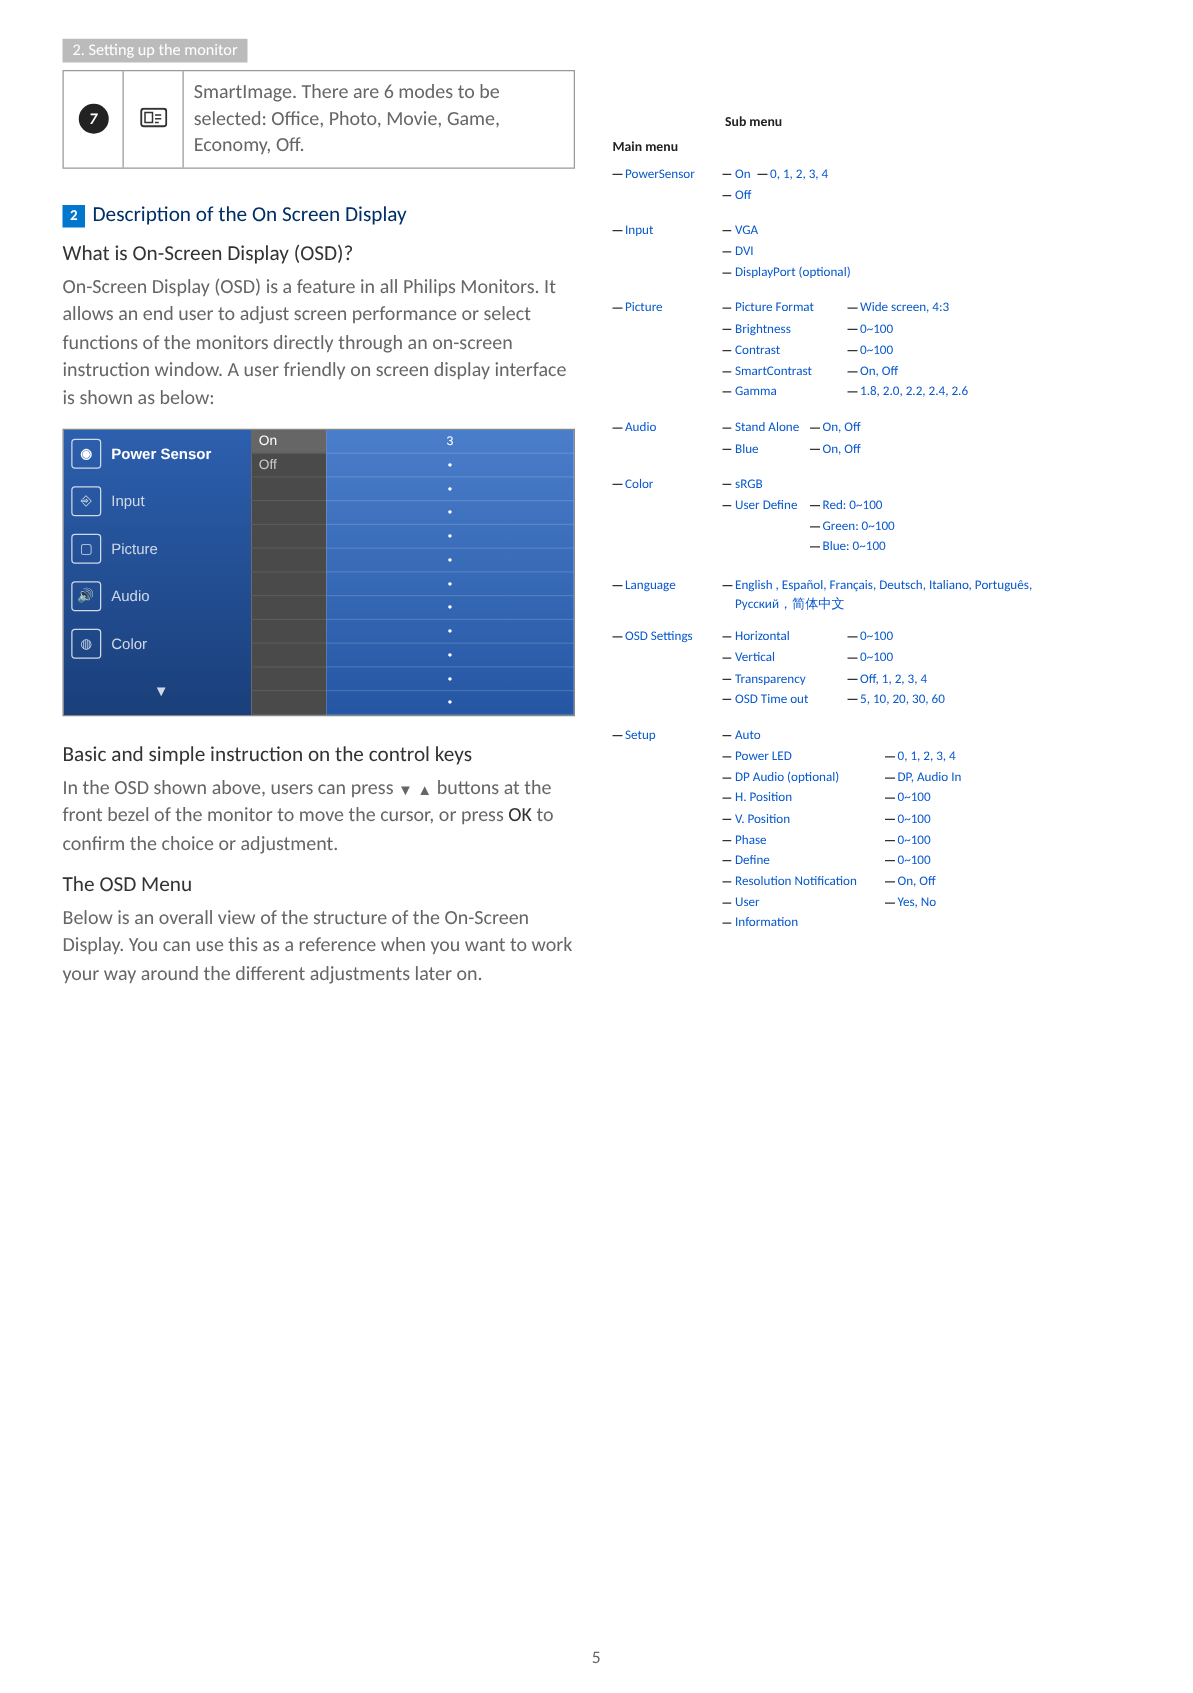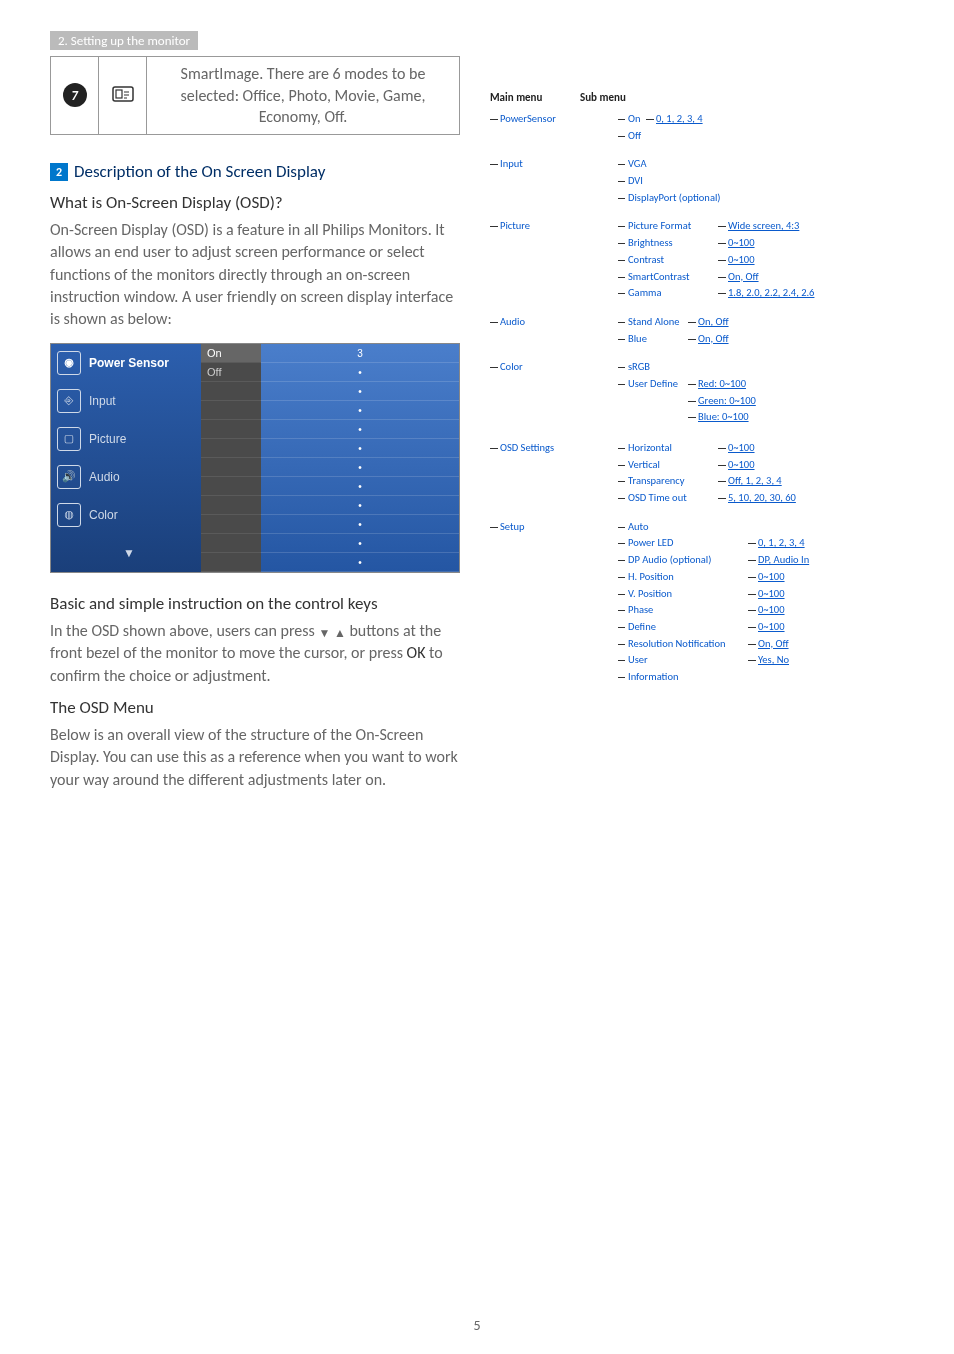--- a/index.html
+++ b/index.html
@@ -53,21 +53,20 @@
     display:flex; align-items:center; justify-content:center;
     border-right:1px solid #999;
     font-size: 20px;
     color: #333;
   }
   .step-box .text-cell {
     flex:1; padding: 6px 8px;
     color: #666;
     font-weight: 300;
     line-height: 1.35;
-    text-align: center;
   }
 
   .num-badge {
     display:inline-block;
     width: 18px; height: 18px;
     background: #0077cc;
     color: #fff;
     text-align:center;
     line-height:18px;
     font-size: 12px; font-weight:bold;
@@ -132,32 +131,32 @@
   .osd-mid div.hl { background:#666; color:#fff;}
   .osd-right {
     flex:1;
     background: linear-gradient(#4a7ecb 0%, #2456a3 100%);
     color:#fff;
   }
   .osd-right div { height:19px; line-height:19px; text-align:center; border-bottom:1px solid rgba(255,255,255,0.15); font-size:10px;}
 
   
   .tree-headers { display:flex; font-weight:bold; color:#222; font-size:11px; margin-bottom:8px;}
-  .tree-headers .h1 { width:90px; }
+  .tree-headers .h1 { width:90px;margin-top:20px; }
   .tree { color:#0a5acc; font-size:10.5px; line-height:1.4; }
-  .tree .main-item { display:flex; align-items:flex-start; margin-bottom:12px;gap:40px;}
+  .tree .main-item { display:flex; align-items:flex-start; margin-bottom:12px;}
   .tree .main-label { width:78px; padding-left:10px; position:relative;}
   .tree .main-label::before {
     content:""; position:absolute; left:0; top:7px; width:8px; height:1px; background:#333;
   }
   .tree .sub { flex:1; padding-left:10px; position:relative;}
   .tree .sub-row { display:flex; align-items:flex-start; margin-bottom:2px;}
   .tree .sub-label { min-width:100px; position:relative; padding-left:10px;}
   .tree .sub-label::before { content:""; position:absolute; left:0; top:7px; width:7px; height:1px; background:#333;}
-  .tree .vals { color:#0a5acc; padding-left:10px; position:relative;text-decoration:underline;}
+  .tree .vals { color:#0a5acc; padding-left:10px; position:relative;}
   .tree .vals::before { content:""; position:absolute; left:0; top:7px; width:8px; height:1px; background:#333;}
 
   .triangle { display:inline-block; font-size:12px; vertical-align:-1px;}
 
   .page-num {
     position:absolute;
     bottom:20px;
     width:100%; left:0;
     text-align:center;
     color:#666;
@@ -351,20 +350,26 @@
                   <div class="vals">Green: 0~100</div>
                 </div>
               <div class="sub-row">
                   <div class="vals">Blue: 0~100</div>
                 </div>
             </div>
           </div>
         </div>
       </div>
 
+      <div class="main-item" style="margin-top:8px;">
+        <div class="main-label">Language</div>
+        <div class="sub">
+            <div class="vals" style="max-width:260px">English , Español, Français, Deutsch, Italiano, Português, Русский，简体中文</div>
+          </div>
+      </div>
 
       <div class="main-item" style="margin-top:10px;">
         <div class="main-label">OSD Settings</div>
         <div class="sub">
           <div class="sub-row">
               <div class="sub-label">Horizontal</div>
               <div class="vals">0~100</div>
             </div>
           <div class="sub-row">
               <div class="sub-label">Vertical</div>

